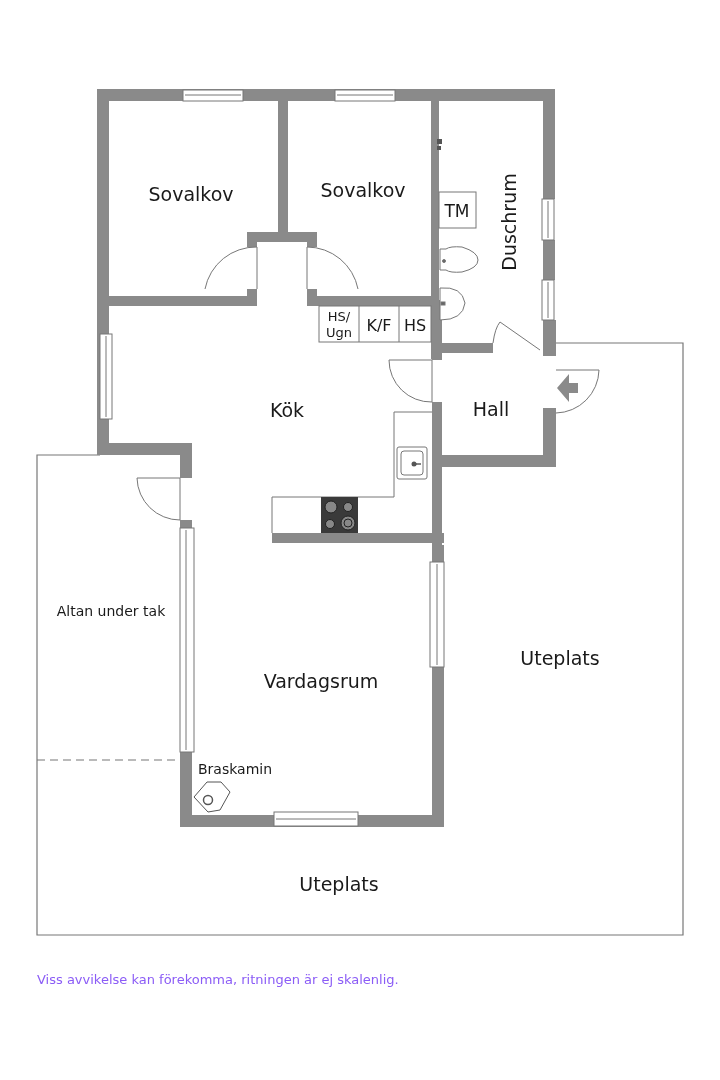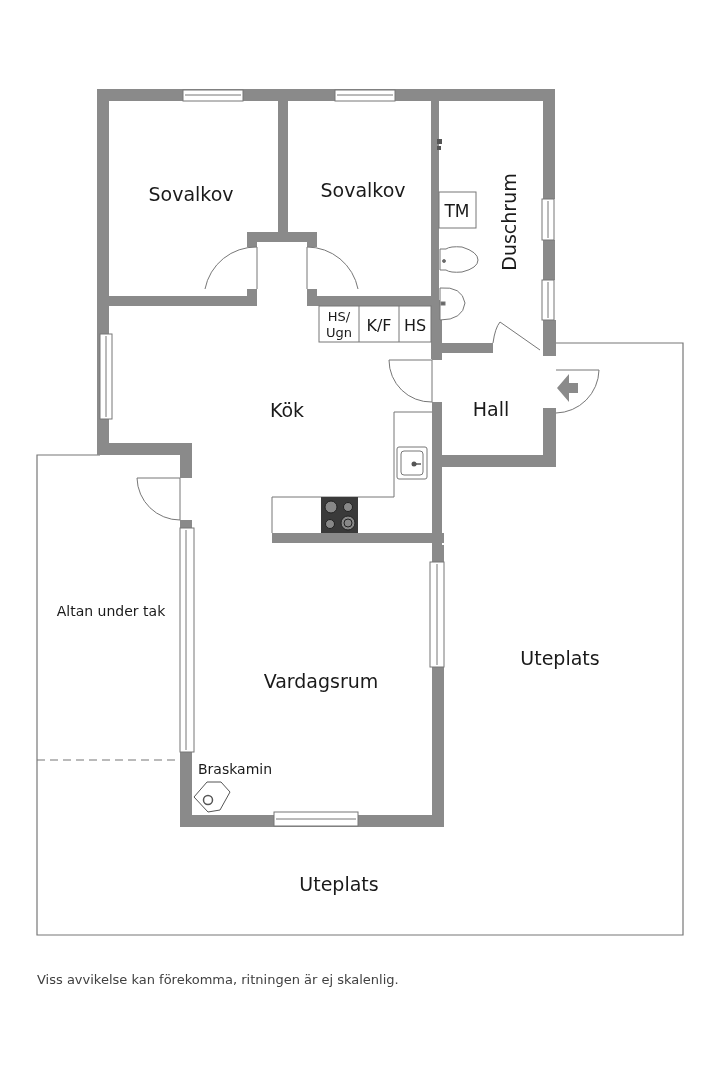--- a/index.html
+++ b/index.html
@@ -1,19 +1,19 @@
 <!DOCTYPE html>
 <html><head>
 <meta charset="utf-8">
 <style>
   html,body{margin:0;padding:0;background:#ffffff;}
   body{width:720px;height:1080px;position:relative;overflow:hidden;font-family:"Liberation Sans","DejaVu Sans",sans-serif;}
   #plan{position:absolute;left:0;top:0;}
   .lbl{font-family:"DejaVu Sans","Liberation Sans",sans-serif;fill:#1a1a1a;}
-  .footnote{position:absolute;left:37px;top:972px;font-size:13px;color:#404040;font-family:"DejaVu Sans","Liberation Sans",sans-serif;}
+  .footnote{position:absolute;left:37px;top:972px;font-size:13px;color:#8b5cf6;font-family:"DejaVu Sans","Liberation Sans",sans-serif;}
 </style>
 </head>
 <body>
 
 <svg id="plan" width="720" height="1080" viewBox="0 0 720 1080" xmlns="http://www.w3.org/2000/svg">
 
   <g fill="none" stroke="#777" stroke-width="1.2">
 
     <polyline points="100,455 37,455 37,935 683,935 683,343 556,343"></polyline>
     <line x1="37" y1="760" x2="182" y2="760" stroke-dasharray="8,5"></line>

